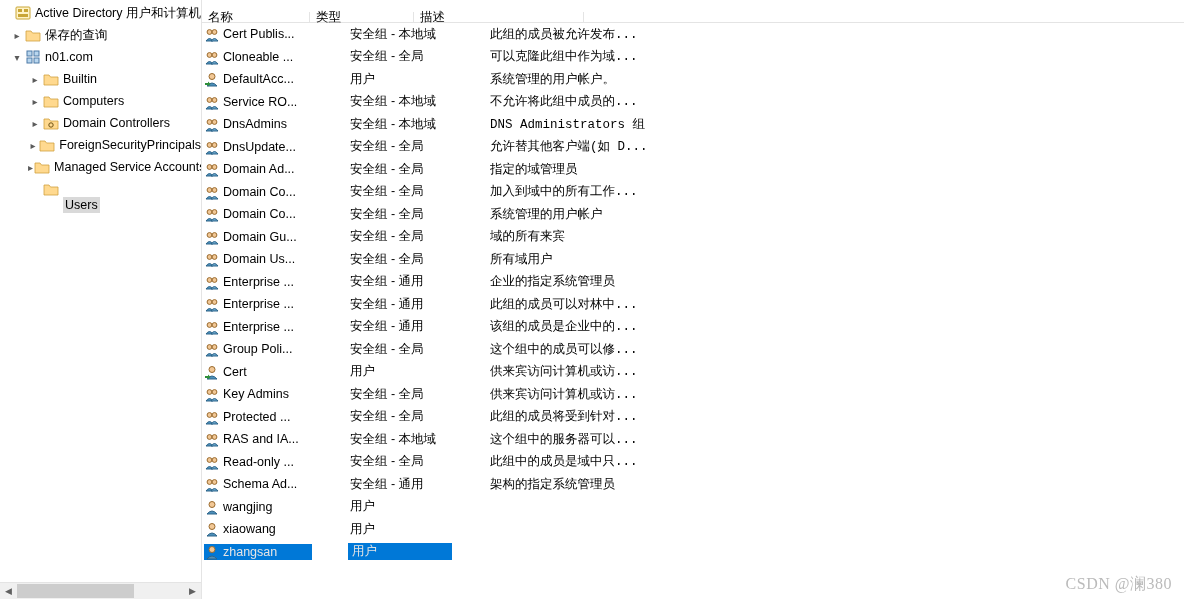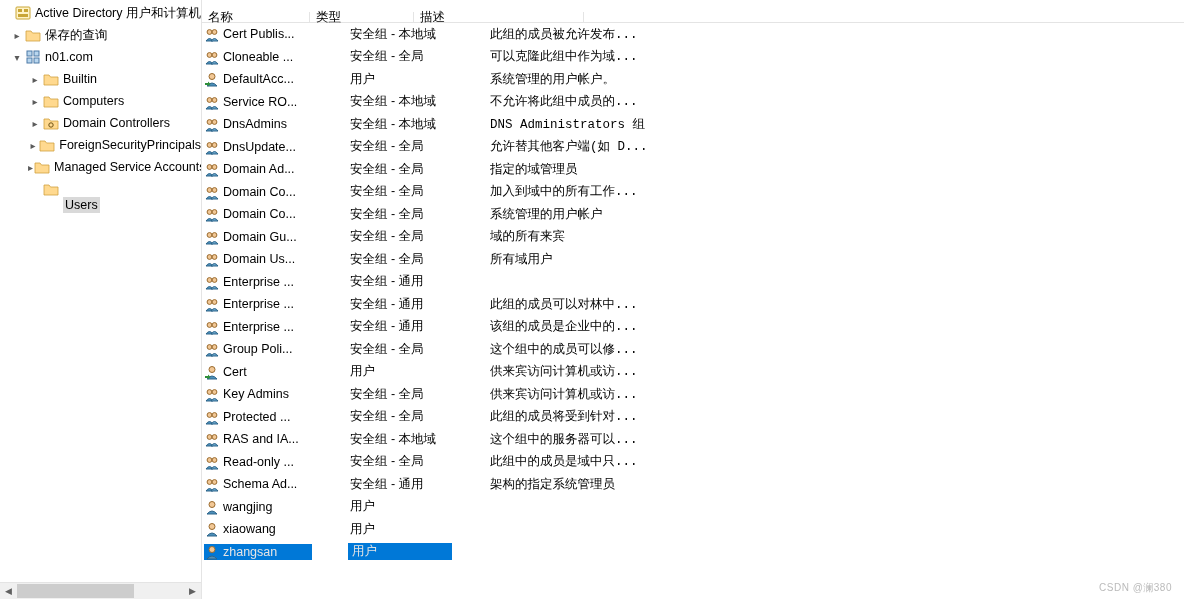--- a/index.html
+++ b/index.html
@@ -136,24 +136,24 @@
   .row.selected .c-desc {
     background: #0078d7;
   }
   .row.selected .c-name { margin-left: 2px; padding-left: 0; }
 
   
   .wm {
     position: absolute;
     right: 12px; bottom: 4px;
     color: rgba(130,130,130,0.55);
-    font-size: 10px;
+    font-size: 16px;
     letter-spacing: 0.5px;
     pointer-events: none;
-    font-family: Liberation Sans, sans-serif;
+    font-family: Liberation Serif, serif;
   }
 
   
   svg { display: block; }
 </style>
 </head>
 <body>
 
 <svg width="0" height="0" style="position:absolute">
   <defs>
@@ -431,20 +431,21 @@
         <div class="row">
           <div class="cell c-name">
             <span class="ricon">
               <svg width="16" height="16" viewBox="0 0 16 16">
                 <use href="#i-group"></use>
               </svg>
             </span>
             <span class="name-text">Enterprise ...</span>
           </div>
           <div class="cell c-type">安全组 - 通用</div>
+          <div class="cell c-desc">企业的指定系统管理员</div>
         </div>
         <div class="row">
           <div class="cell c-name">
             <span class="ricon">
               <svg width="16" height="16" viewBox="0 0 16 16">
                 <use href="#i-group"></use>
               </svg>
             </span>
             <span class="name-text">Enterprise ...</span>
           </div>

